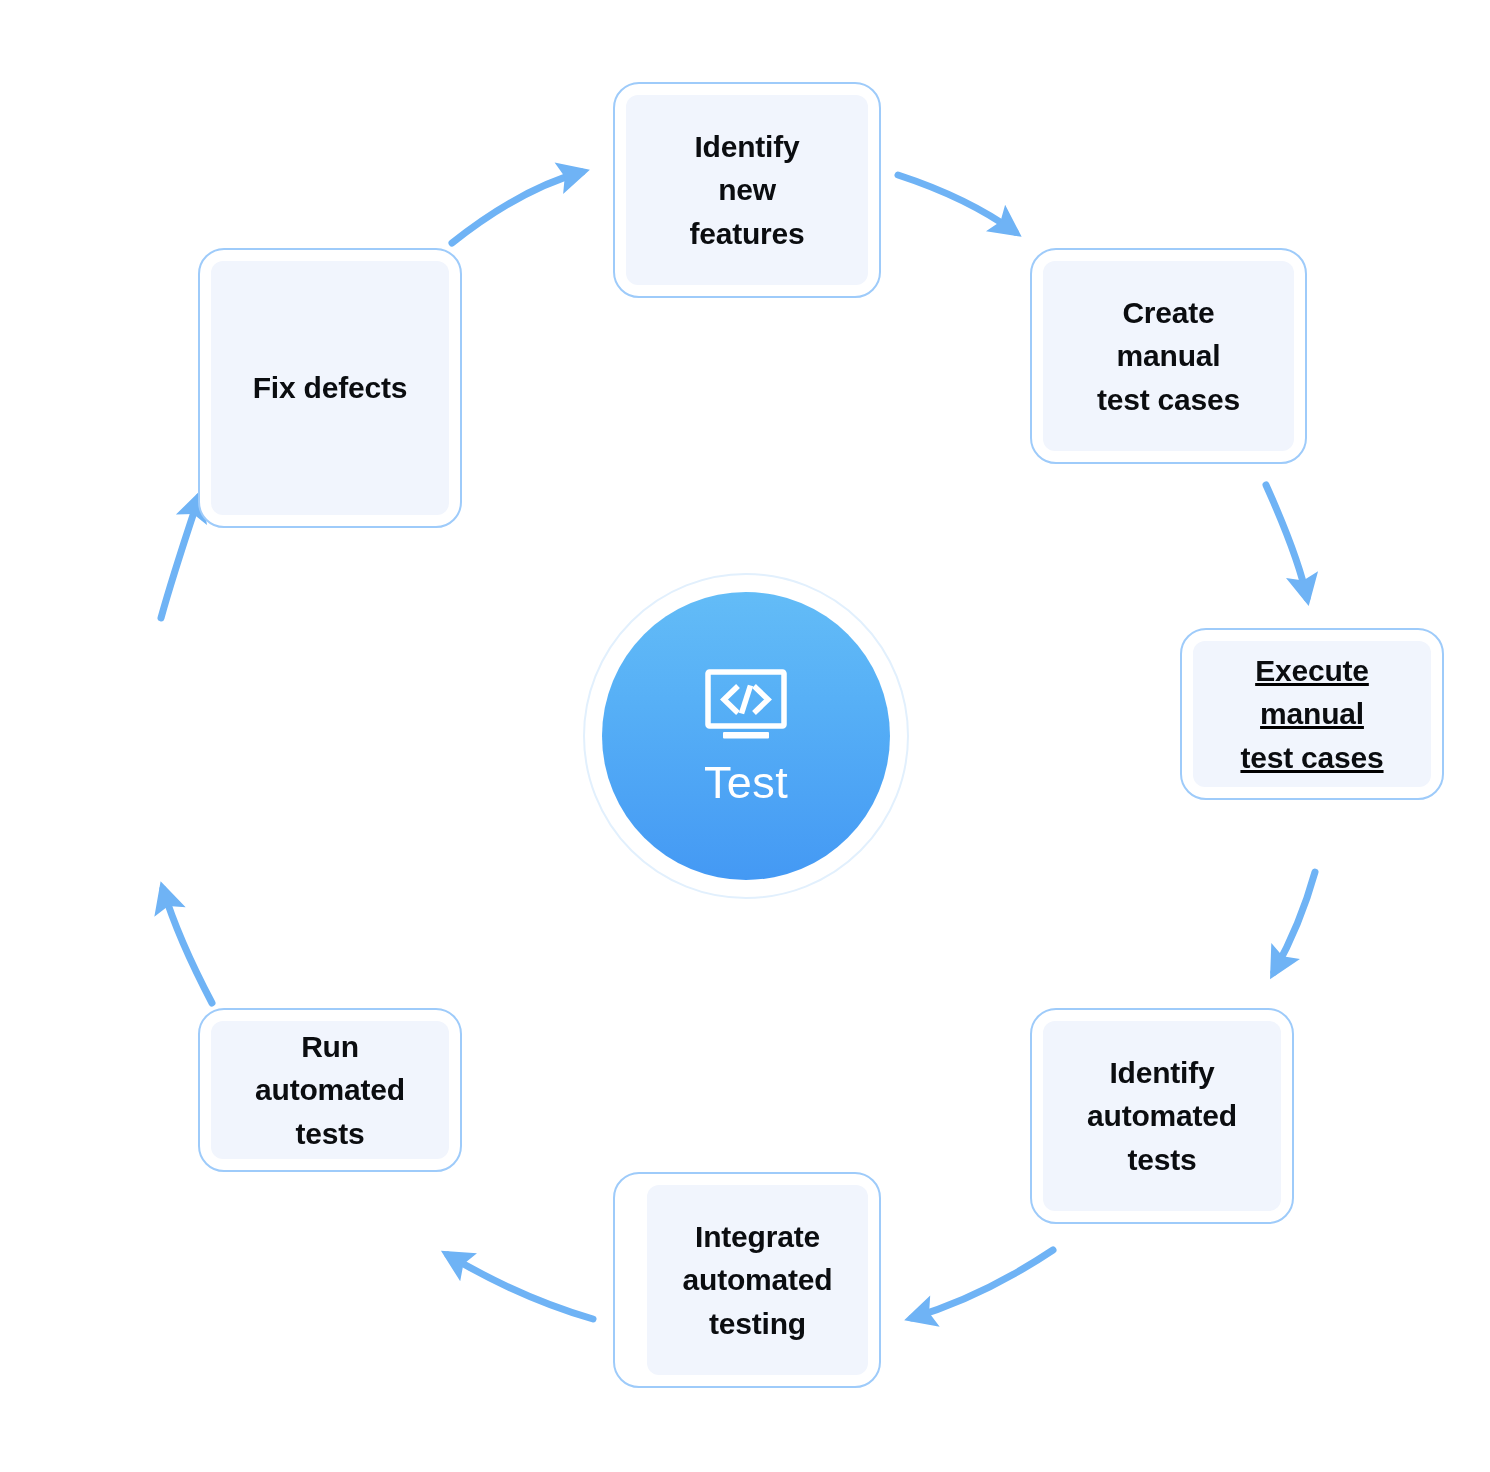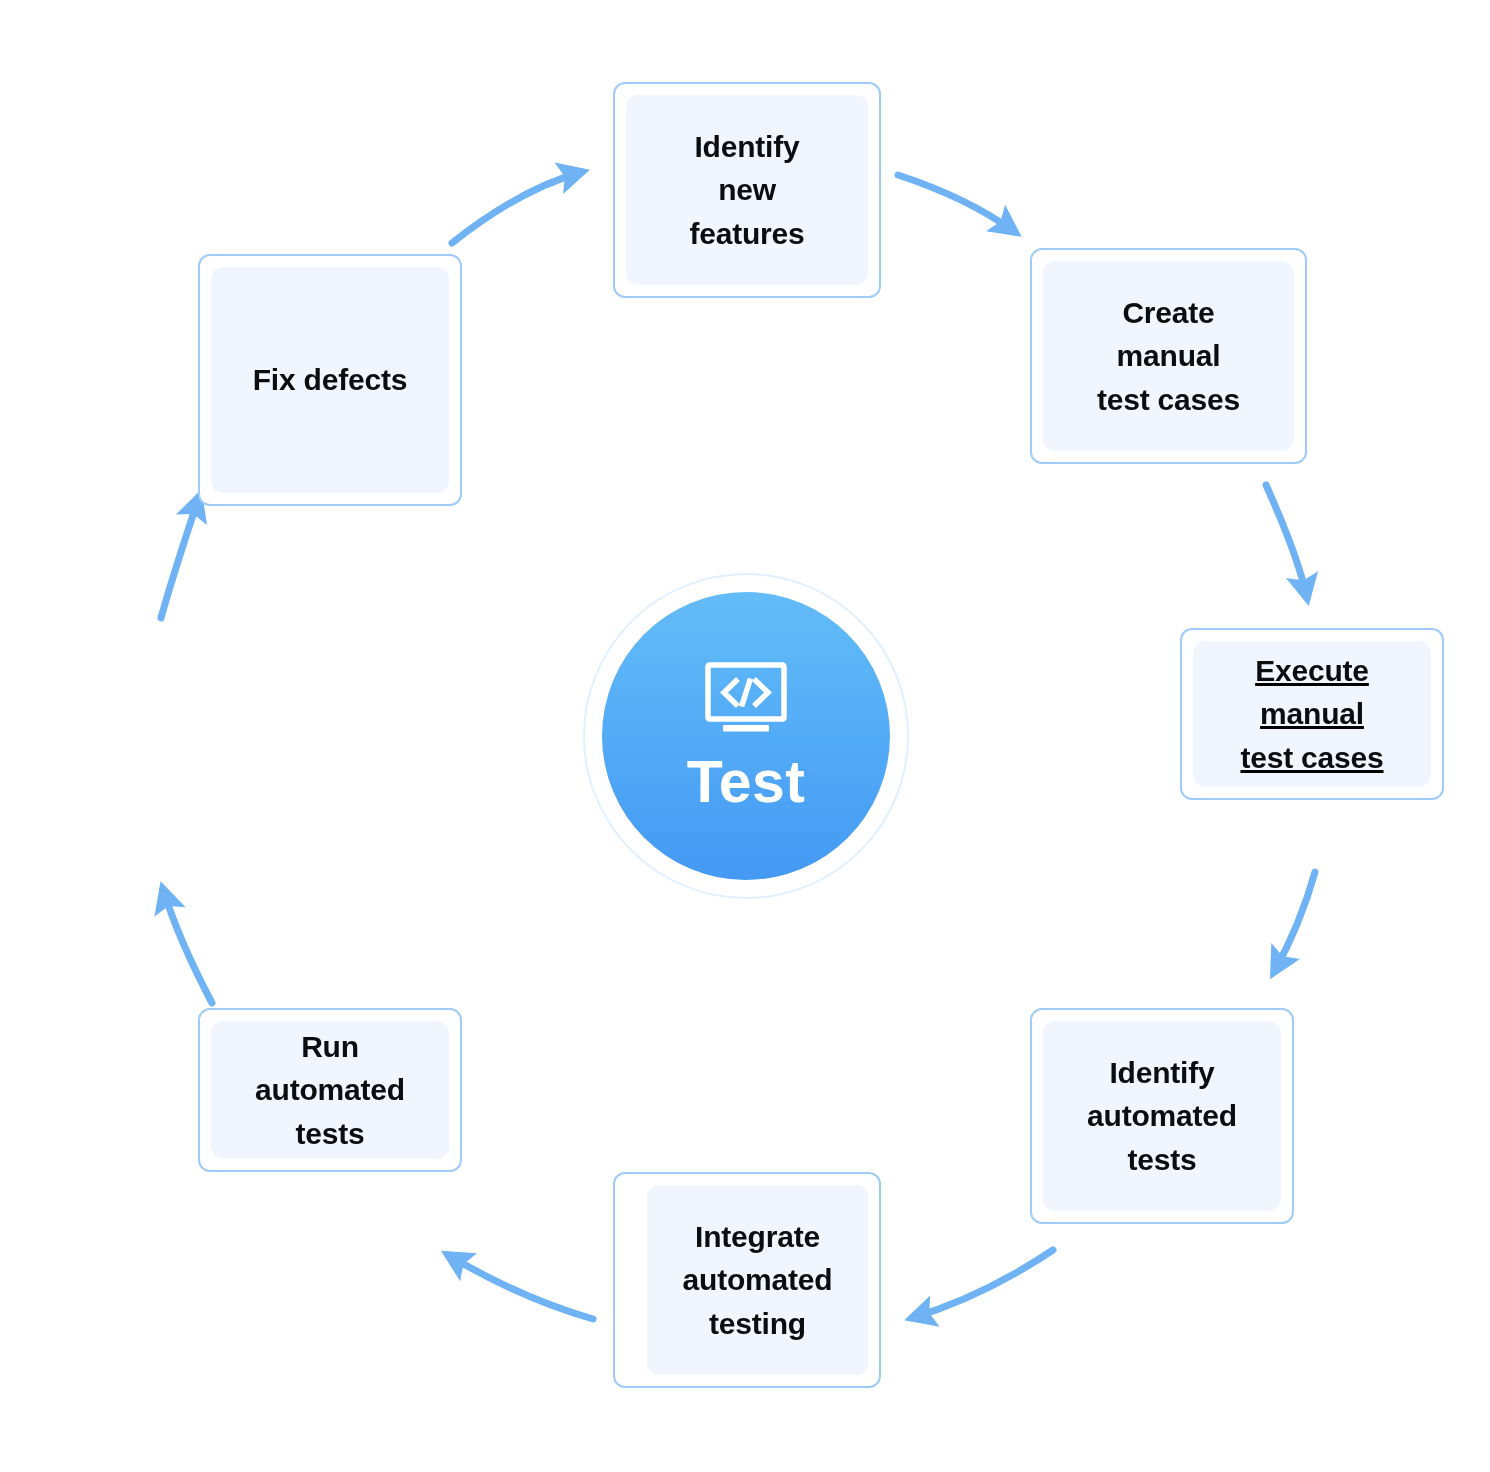--- a/index.html
+++ b/index.html
@@ -17,21 +17,21 @@
     height: 1472px;
     background: #ffffff;
     overflow: hidden;
   }
 
   
   .node {
     position: absolute;
     box-sizing: border-box;
     border: 2px solid #9ECBFA;
-    border-radius: 12px;
+    border-radius: 26px;
     background: #ffffff;
     padding: 11px;
     display: flex;
     align-items: center;
     justify-content: flex-end;
   }
   .node-inner {
     width: 100%;
     height: 100%;
     box-sizing: border-box;
@@ -53,21 +53,21 @@
   }
 
   
   #node-identify-new-features { left: 613px;  top: 82px;   width: 268px; height: 216px; }
   #node-create-manual-test-cases { left: 1030px; top: 248px; width: 277px; height: 216px; }
   #node-execute-manual-test-cases { left: 1180px; top: 628px; width: 264px; height: 172px; text-decoration: underline; }
   #node-identify-automated-tests { left: 1030px; top: 1008px; width: 264px; height: 216px; }
   #node-integrate-automated-testing { left: 613px; top: 1172px; width: 268px; height: 216px; padding-left: 32px; }
   #node-run-automated-tests { left: 198px;  top: 1008px; width: 264px; height: 164px; }
   #node-analyze-results { left: 47px;   top: 628px;  width: 264px; height: 216px; }
-  #node-fix-defects { left: 198px;  top: 254px;  width: 264px; height: 252px; }
+  #node-fix-defects { left: 198px;  top: 248px;  width: 264px; height: 280px; }
 
   
   #hub {
     position: absolute;
     left: 583px;
     top: 573px;
     width: 326px;
     height: 326px;
     border-radius: 50%;
     border: 2px solid #E2F0FD;
@@ -82,22 +82,22 @@
     border-radius: 50%;
     background: linear-gradient(180deg, #63BCF7 0%, #56AFF6 40%, #4499F4 100%);
     display: flex;
     flex-direction: column;
     align-items: center;
     justify-content: center;
     box-shadow: 0 0 0 5px #ffffff;
   }
   #hub-icon { margin-bottom: 16px; display: block; }
   #hub-title {
-    font-size: 59px;
-    font-weight: 700;
+    font-size: 45px;
+    font-weight: 400;
     color: #ffffff;
     letter-spacing: 0.4px;
     line-height: 1;
   }
 
   
   #arrows {
     position: absolute;
     left: 0; top: 0;
     width: 1490px;

